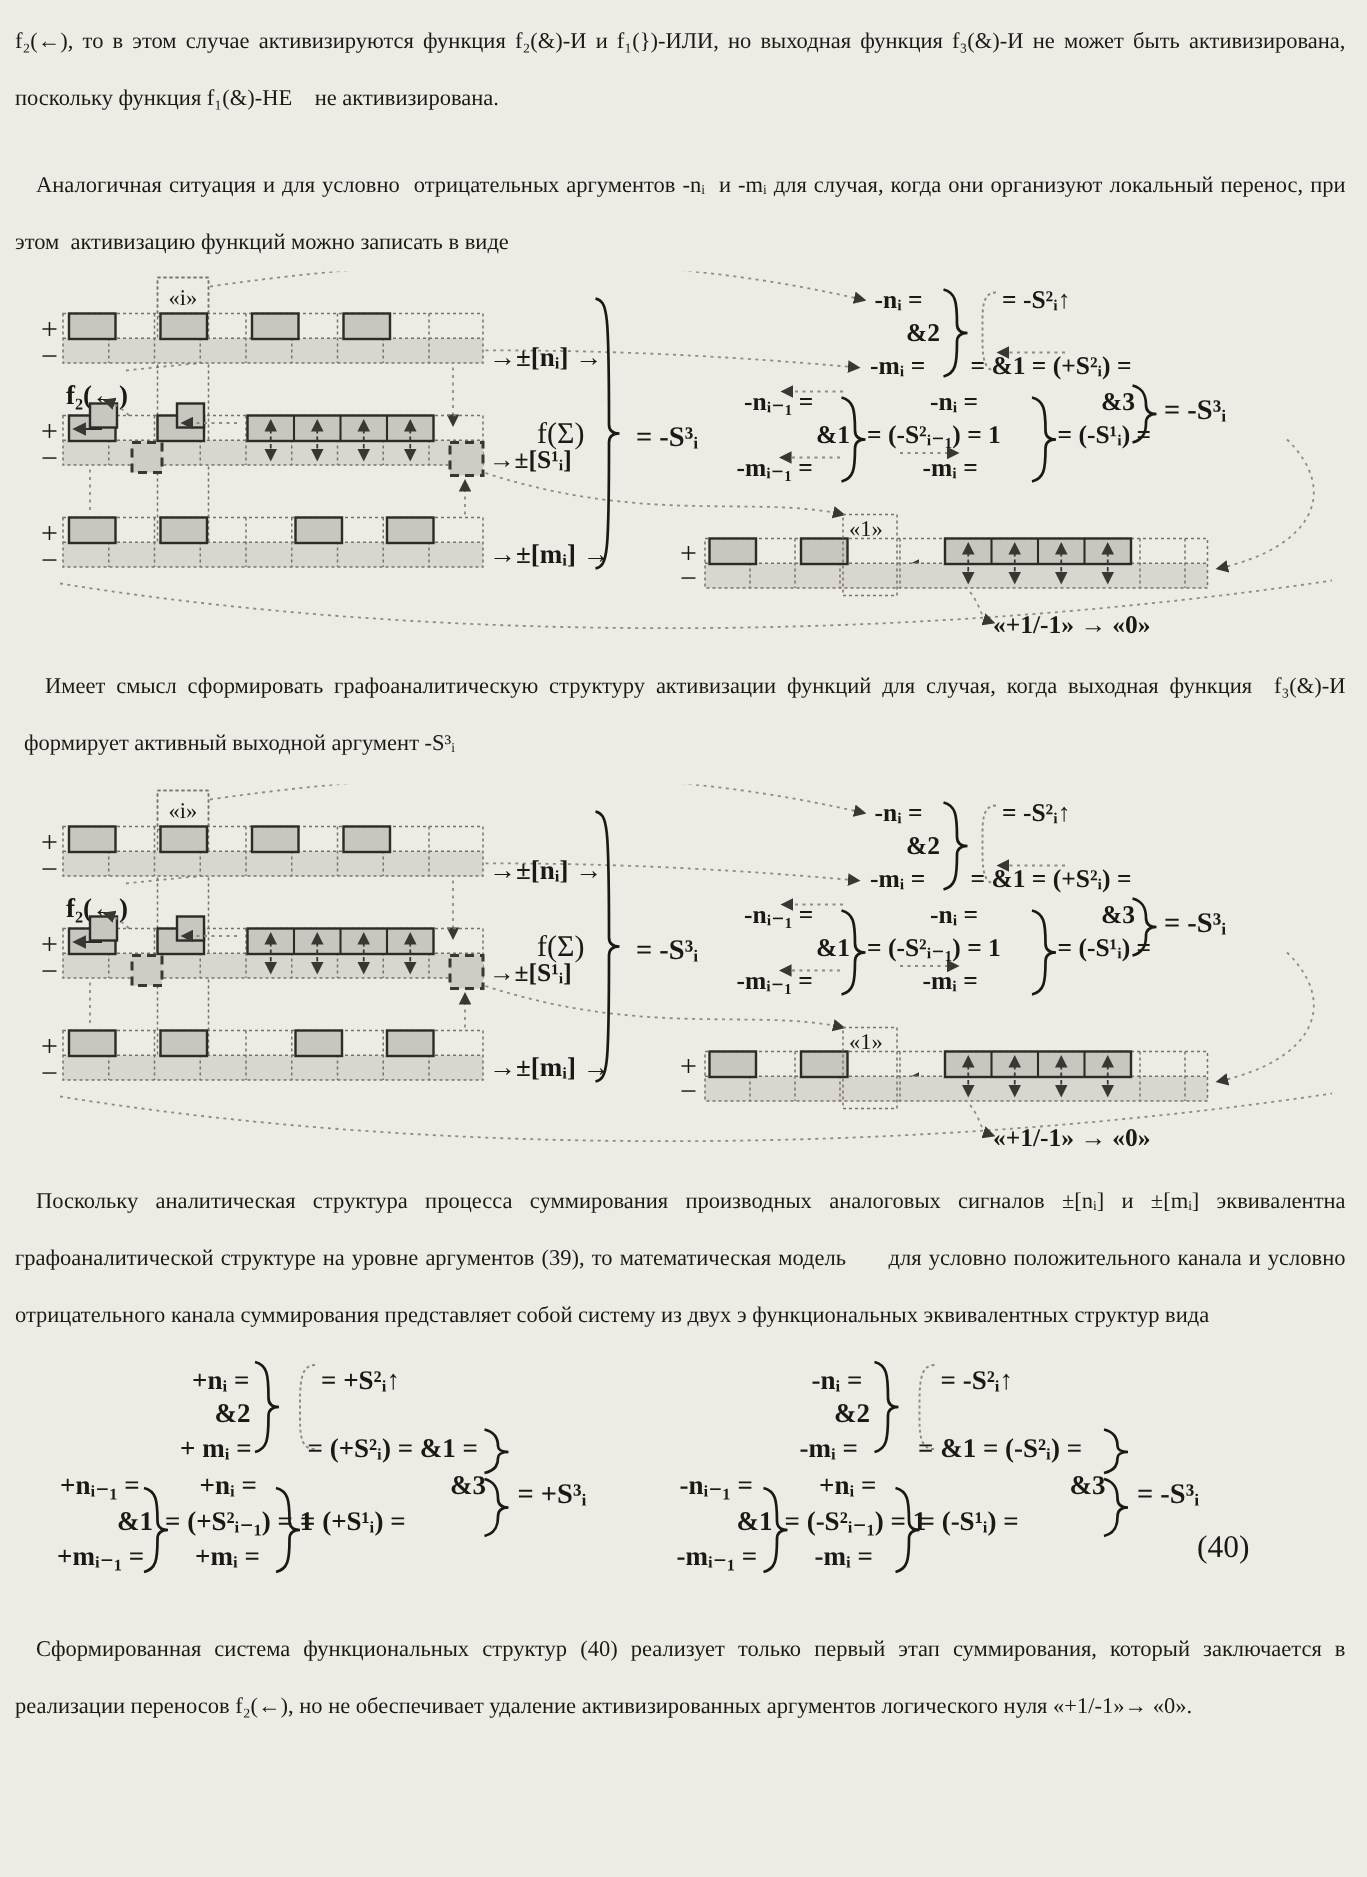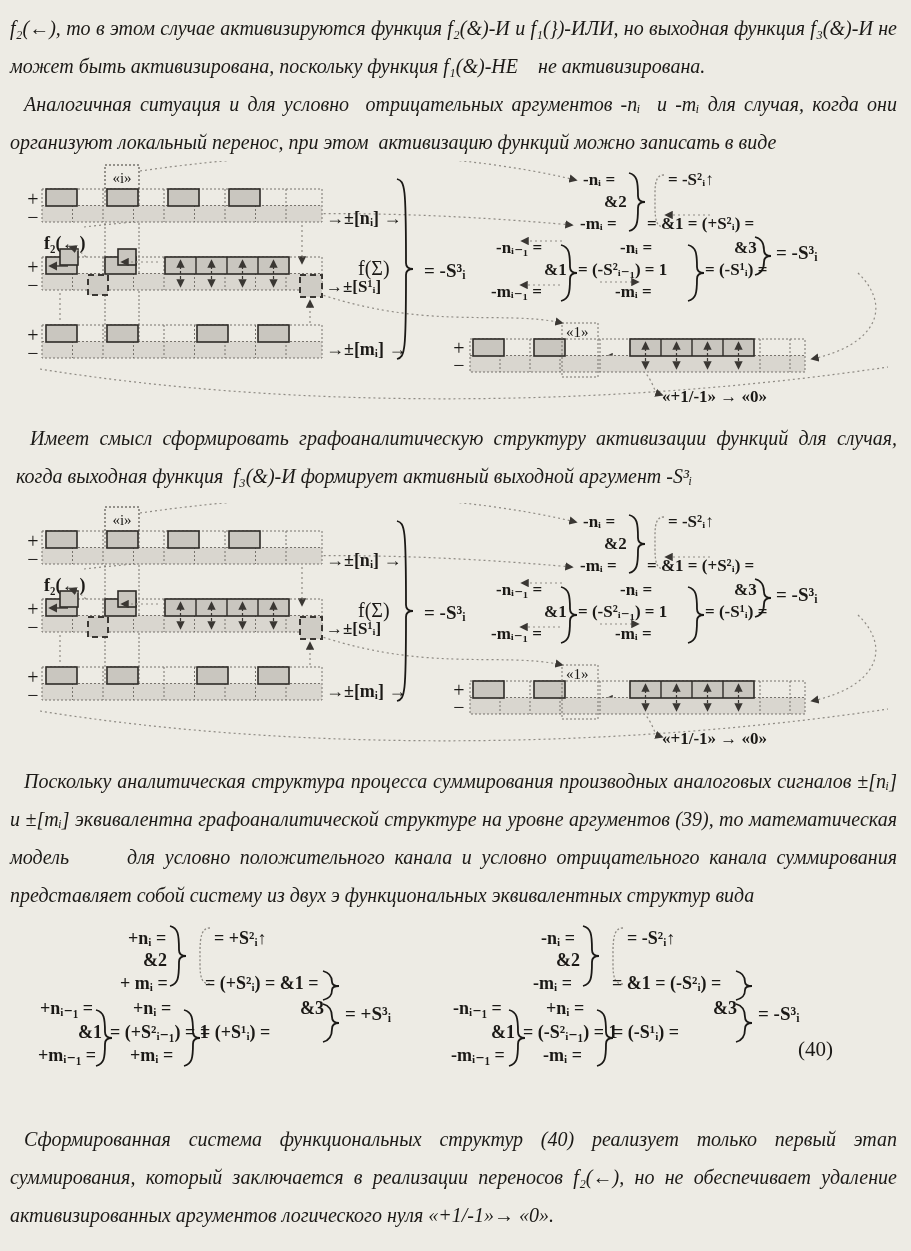--- a/index.html
+++ b/index.html
@@ -4,28 +4,28 @@
 <style>
   html,body{margin:0;padding:0;}
   body{
     width:911px;height:1251px;overflow:hidden;
     background:#edebe4;
     font-family:"Liberation Serif","DejaVu Serif","DejaVu Sans",serif;
     color:#1b1916;
   }
   p{
     margin:0;padding:0 14px 0 10px;
-    font-size:20px;line-height:38px;
-    text-align:justify;white-space:pre-wrap;font-style:italic;
+    font-size:15px;line-height:38px;
+    text-align:justify;white-space:pre-wrap;
   }
-  .indent{text-indent:14px;}
+  .indent{text-indent:14px;margin-top:20px;}
   #p1{padding-top:9px;}
   #p3{margin-top:6px;padding-left:16px;}
   #p4{margin-top:7px;}
-  #p5{margin-top:28px;}
+  #p5{margin-top:7px;}
   svg.diag{display:block;width:911px;height:252px;}
   svg.d2{margin-top:8px;margin-bottom:6px;}
   svg.f40{display:block;width:911px;height:178px;}
   
   text{fill:#1b1916;font-family:"Liberation Serif","DejaVu Serif","DejaVu Sans",serif;}
   .t15{font-size:15px;}
   .t17{font-size:17px;font-weight:bold;}
   .t18{font-size:18px;font-weight:bold;}
   .t19{font-size:19px;font-weight:bold;}
   .t20{font-size:20px;}

